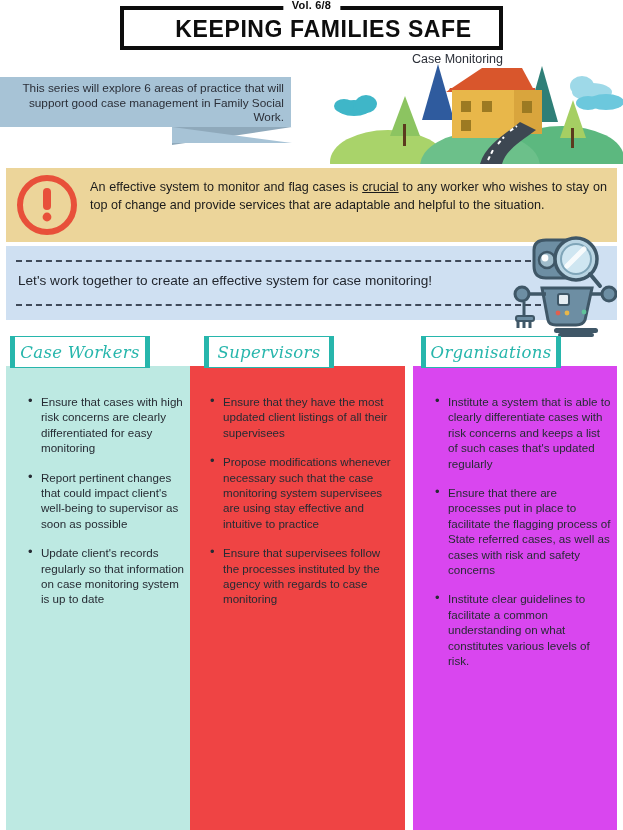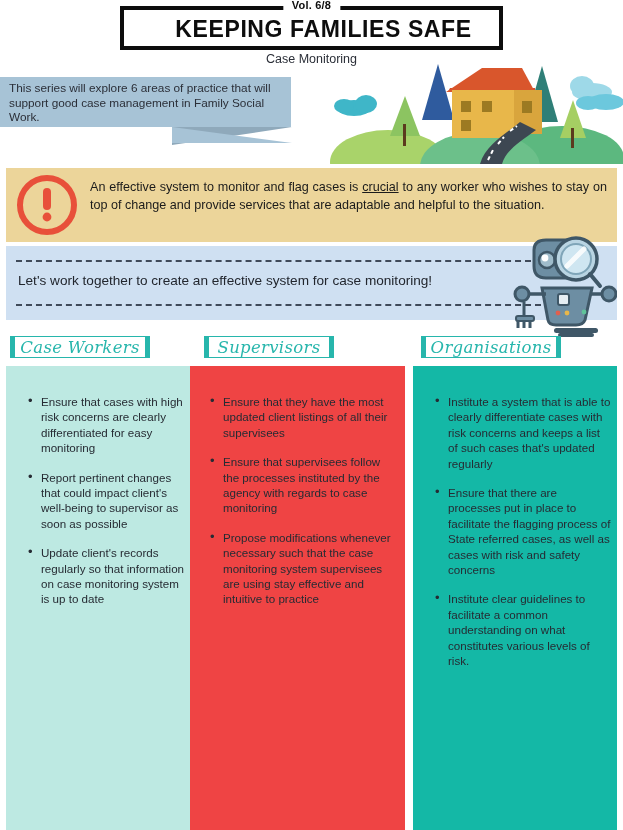--- a/index.html
+++ b/index.html
@@ -33,27 +33,28 @@
   #main-title {
     position:absolute; left:0; right:0; top:11px;
     text-align:center;
     font-size:23px; font-weight:bold; letter-spacing:.6px;
     color:#0d0d0d; line-height:24px;
     z-index:2;
     padding-left:24px;
   }
   #subtitle {
     position:absolute; left:120px; top:52px; width:383px;
-    text-align:center; font-size:12.5px; color:#2b2f38;
+    text-align:right; font-size:12.5px; color:#2b2f38;
   }
 
   
   #intro-bubble {
     position:absolute; left:0; top:77px; width:291px; height:50px;
     background:#a7c3d6;
+    text-align:right;
   }
   #intro-text {
     position:absolute; left:9px; top:4px; width:275px;
     font-size:11.8px; line-height:14.6px; color:#2b2f38;
   }
   #bubble-tail-dark {
     position:absolute; left:172px; top:127px; width:0; height:0;
     border-left:0 solid transparent;
     border-top:18px solid #8fa9bb;
     border-right:120px solid transparent;
@@ -100,24 +101,24 @@
   }
   #robot { position:absolute; left:512px; top:232px; width:105px; height:105px; }
 
   
   #columns {
     position:absolute; left:0; top:366px; width:623px; height:464px;
   }
   .col { position:absolute; top:0; bottom:0; }
   .col.c1 { left:6px;   width:192px; background:#bde9e2; }
   .col.c2 { left:190px; width:215px; background:#ef4444;padding-left:20px; }
-  .col.c3 { left:413px; width:204px; background:#14b8a6; }
+  .col.c3 { left:413px; width:204px; background:#d946ef; }
 
   .col-header {
-    position:absolute; top:-30px; height:22px;
+    position:absolute; top:-30px; height:32px;
     background:#ffffff;
     border-left:5px solid #27b6ac;
     border-right:5px solid #27b6ac;
     border-top:1px solid #27b6ac;
     border-bottom:1px solid #27b6ac;
     display:flex; align-items:center; justify-content:center;
   }
   .col.c1 .col-header { left:4px;  width:140px; }
   .col.c2 .col-header { left:14px; width:130px; }
   .col.c3 .col-header { left:8px;  width:140px; }
@@ -266,22 +267,22 @@
       <li>Update client's records regularly so that information on case monitoring system is up to date</li>
     </ul>
   </div>
 
   <div class="col c2">
     <div class="col-header">
       <span>Supervisors</span>
     </div>
     <ul class="bullets">
       <li>Ensure that they have the most updated client listings of all their supervisees</li>
+      <li>Propose modifications whenever necessary such that the  case monitoring system supervisees are using stay effective and intuitive to practice</li>
       <li>Ensure that supervisees follow the processes instituted by the agency with regards to case monitoring</li>
-      <li>Propose modifications whenever necessary such that the  case monitoring system supervisees are using stay effective and intuitive to practice</li>
     </ul>
   </div>
 
   <div class="col c3">
     <div class="col-header">
       <span>Organisations</span>
     </div>
     <ul class="bullets">
       <li>Institute a system that is able to clearly differentiate cases with risk concerns and keeps a list of such cases that's updated regularly</li>
       <li>Ensure that there are processes put in place to facilitate the flagging process of State referred cases, as well as cases with risk and safety concerns</li>

